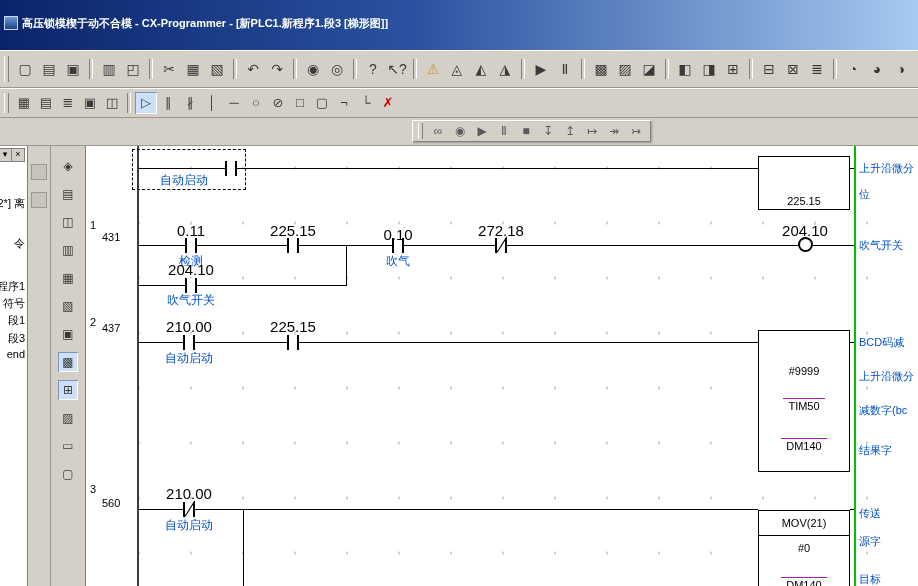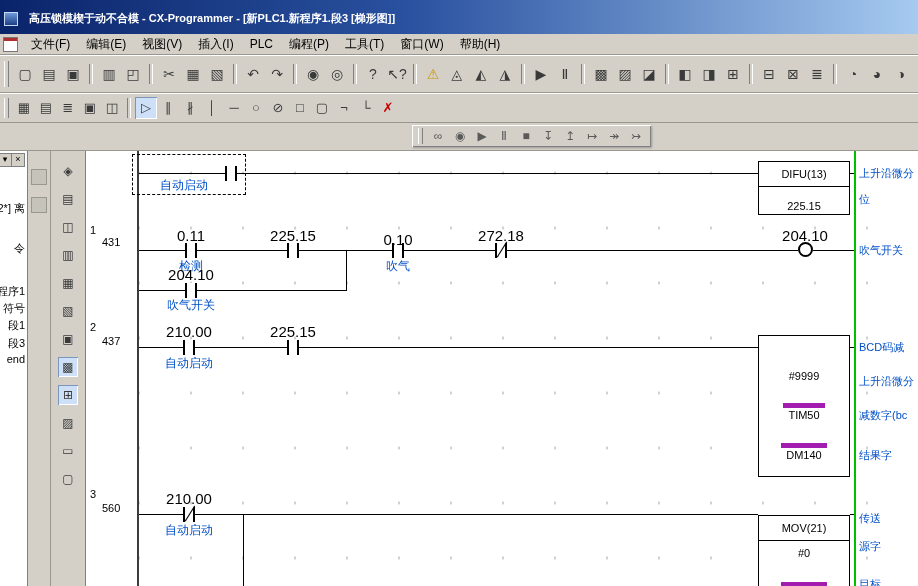--- a/index.html
+++ b/index.html
@@ -2,22 +2,22 @@
 <html><head>
 <meta charset="utf-8">
 <style>
   html,body{margin:0;padding:0}
   body{width:918px;height:586px;overflow:hidden;background:#d4d0c8;
        font-family:"Liberation Sans","DejaVu Sans",sans-serif;-webkit-font-smoothing:none}
   .win{width:918px;height:586px;display:flex;flex-direction:column}
 
   
   .titlebar{height:18px;background:linear-gradient(90deg,#0a246a 0%,#2a52a0 45%,#a6caf0 100%);
-            color:#fff;font-size:11px;font-weight:bold;display:flex;align-items:flex-end;
-            padding:8px 4px;gap:11px;flex:none}
+            color:#fff;font-size:11px;font-weight:bold;display:flex;align-items:flex-start;
+            padding:16px 4px;gap:4px;flex:none}
   .app-icon{width:12px;height:12px;background:linear-gradient(#6f9bd8,#1c3f86);
             border:1px solid #c8d8f0;flex:none}
 
   
   .menubar{height:20px;background:#d4d0c8;display:flex;align-items:center;font-size:12px;
            border-bottom:1px solid #9a978f;flex:none}
   .child-icon{width:13px;height:13px;margin:0 5px 0 3px;background:#fff;border:1px solid #777;
               box-shadow:inset 0 3px 0 #b03030;flex:none}
   .menu-item{padding:2px 8px;color:#000;white-space:nowrap}
 
@@ -77,48 +77,33 @@
   .addr{position:absolute;color:#000;z-index:5;white-space:nowrap;font-size:15px}
   .cmt{position:absolute;color:#0050c8;z-index:5;white-space:nowrap;font-size:12px}
   .rc{position:absolute;left:773px;color:#0050c8;z-index:5;white-space:nowrap;font-size:11px;
       max-width:60px;overflow:hidden}
   .ctr{transform:translateX(-50%)}
   .rnum{position:absolute;color:#000;z-index:5;font-size:11px}
   .blk{position:absolute;border:1px solid #000;background:#fff;z-index:4;box-sizing:border-box;
        text-align:center}
   .blk-title{height:25px;line-height:24px;border-bottom:1px solid #000;box-sizing:border-box;font-size:11px}
   .op{position:absolute;left:0;right:0;text-align:center;font-size:11px;line-height:13px}
-  .ovl{display:inline-block;border-top:5px solid #a21caf;padding:1px 5px 0}
+  .ovl{display:inline-block;border-top:1px solid #a21caf;padding:1px 5px 0}
   .dash{position:absolute;border:1px dashed #000;z-index:6}
 </style>
 </head>
 <body>
 
 <div class="win">
 
   <div class="titlebar">
     <span class="app-icon"></span>
     <span>高压锁模楔于动不合模 - CX-Programmer - [新PLC1.新程序1.段3 [梯形图]]</span>
   </div>
 
-  <div class="menubar">
-    <span class="child-icon"></span>
-    <span class="tbwrap">
-
-    <span class="menu-item">文件(F)</span>
-        <span class="menu-item">编辑(E)</span>
-        <span class="menu-item">视图(V)</span>
-        <span class="menu-item">插入(I)</span>
-        <span class="menu-item">PLC</span>
-        <span class="menu-item">编程(P)</span>
-        <span class="menu-item">工具(T)</span>
-        <span class="menu-item">窗口(W)</span>
-        <span class="menu-item">帮助(H)</span>
-      </span>
-  </div>
 
   <div class="tb tb1">
     <div class="grip"></div>
     <div class="tbwrap">
 
     <span class="tbtn">▢</span>
         <span class="tbtn">▤</span>
         <span class="tbtn">▣</span>
         <span class="tbtn sep"></span>
         <span class="tbtn">▥</span>
@@ -246,21 +231,20 @@
       <div class="numcol"></div>
       <div class="busbar"></div>
       <div class="rail"></div>
 
       <div class="wh" style="left:53px;top:22px;width:619px"></div>
       <div class="wh" style="left:764px;top:22px;width:4px"></div>
       <div class="contact" style="left:139px;top:15px"></div>
       <div class="cmt" style="left:74px;top:26px">自动启动</div>
       <div class="dash" style="left:46px;top:3px;width:112px;height:39px"></div>
       <div class="blk" style="left:672px;top:10px;width:92px;height:54px">
-        <div class="blk-title">DIFU(13)</div>
         <div class="op" style="top:38px">225.15</div>
       </div>
       <div class="rc" style="top:15px">上升沿微分</div>
       <div class="rc" style="top:41px">位</div>
 
       <div class="rnum" style="left:4px;top:73px">1</div>
       <div class="rnum" style="left:16px;top:85px">431</div>
       <div class="wh" style="left:53px;top:99px;width:659px"></div>
       <div class="wh" style="left:727px;top:99px;width:41px"></div>
       <div class="contact" style="left:99px;top:92px"></div>
@@ -276,21 +260,21 @@
       <div class="cmt ctr" style="left:105px;top:107px">检测</div>
       <div class="cmt ctr" style="left:312px;top:107px">吹气</div>
       <div class="wh" style="left:53px;top:139px;width:207px"></div>
       <div class="wv" style="left:260px;top:99px;height:41px"></div>
       <div class="contact" style="left:99px;top:132px"></div>
       <div class="addr ctr" style="left:105px;top:115px">204.10</div>
       <div class="cmt ctr" style="left:105px;top:146px">吹气开关</div>
       <div class="rc" style="top:92px">吹气开关</div>
 
       <div class="rnum" style="left:4px;top:170px">2</div>
-      <div class="rnum" style="left:16px;top:184px">437</div>
+      <div class="rnum" style="left:16px;top:176px">437</div>
       <div class="wh" style="left:53px;top:196px;width:619px"></div>
       <div class="wh" style="left:764px;top:196px;width:4px"></div>
       <div class="contact" style="left:97px;top:189px"></div>
       <div class="contact" style="left:201px;top:189px"></div>
       <div class="addr ctr" style="left:103px;top:172px">210.00</div>
       <div class="addr ctr" style="left:207px;top:172px">225.15</div>
       <div class="cmt ctr" style="left:103px;top:204px">自动启动</div>
       <div class="blk" style="left:672px;top:184px;width:92px;height:142px">
         <div class="op" style="top:34px">#9999</div>
         <div class="op" style="top:67px"><span class="ovl">TIM50</span></div>

